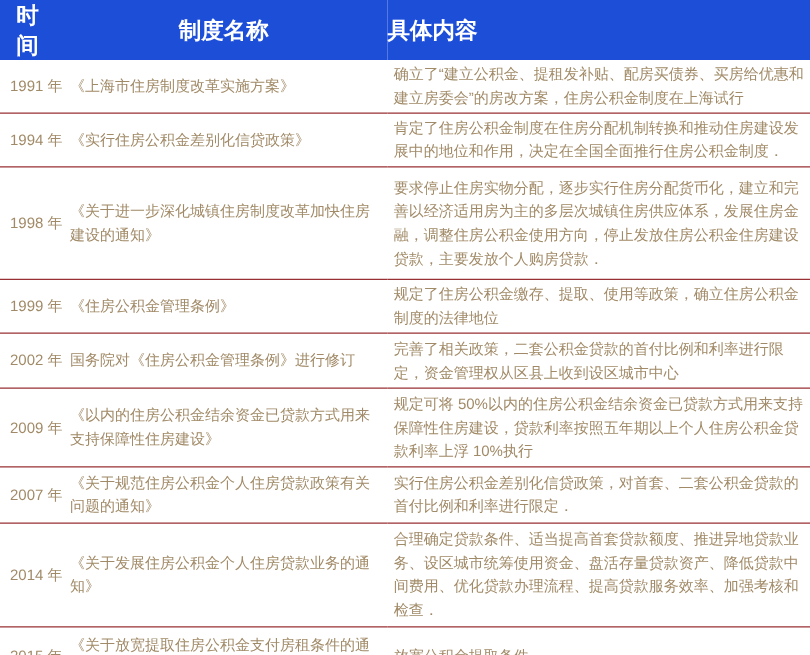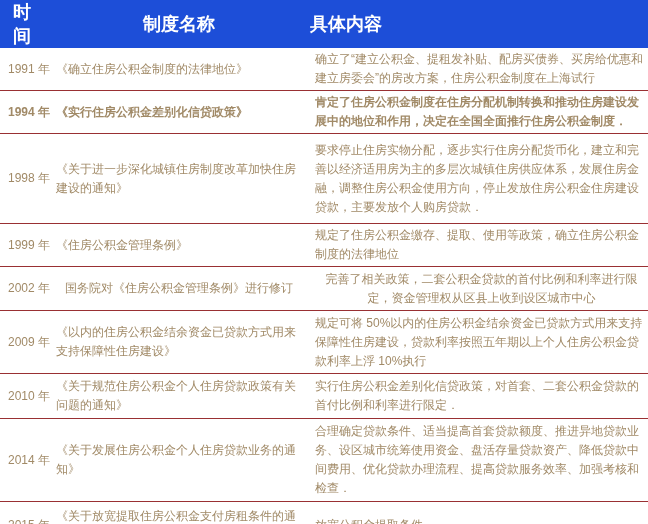--- a/index.html
+++ b/index.html
@@ -38,24 +38,24 @@
     font-size:12px;
     line-height:19px;
     vertical-align:middle;
     padding:2px 0;
   }
   td.year{padding-left:8px;white-space:nowrap;}
   td.name{padding-left:8px;padding-right:8px;}
   td.content{padding-left:5px;padding-right:0;}
   
   tbody tr:nth-child(1){height:39px;}
-  tbody tr:nth-child(2){height:38px;font-weight:bold;}
+  tbody tr:nth-child(2){height:38px;}
   tbody tr:nth-child(3){height:90px;}
   tbody tr:nth-child(4){height:38px;border-radius:6px;}
-  tbody tr:nth-child(5){height:44px;text-align:center;}
+  tbody tr:nth-child(5){height:44px;}
   tbody tr:nth-child(6){height:63px;}
   tbody tr:nth-child(7){height:45px;}
   tbody tr:nth-child(8){height:83px;}
   tbody tr:nth-child(9){height:49px;}
 </style>
 </head>
 <body>
 
 <div class="page">
   <table class="policy">
@@ -67,21 +67,21 @@
     <thead>
       <tr>
         <th class="h-year">时间</th>
         <th class="h-name">制度名称</th>
         <th class="h-content">具体内容</th>
       </tr>
     </thead>
     <tbody>
       <tr>
         <td class="year">1991 年</td>
-        <td class="name">《确立住房公积金制度的法律地位》</td>
+        <td class="name">《上海市住房制度改革实施方案》</td>
         <td class="content">确立了“建立公积金、提租发补贴、配房买债券、买房给优惠和建立房委会”的房改方案，住房公积金制度在上海试行</td>
       </tr>
       <tr>
         <td class="year">1994 年</td>
         <td class="name">《实行住房公积金差别化信贷政策》</td>
         <td class="content">肯定了住房公积金制度在住房分配机制转换和推动住房建设发展中的地位和作用，决定在全国全面推行住房公积金制度．</td>
       </tr>
       <tr>
         <td class="year">1998 年</td>
         <td class="name">《关于进一步深化城镇住房制度改革加快住房建设的通知》</td>
@@ -96,21 +96,21 @@
         <td class="year">2002 年</td>
         <td class="name">国务院对《住房公积金管理条例》进行修订</td>
         <td class="content">完善了相关政策，二套公积金贷款的首付比例和利率进行限定，资金管理权从区县上收到设区城市中心</td>
       </tr>
       <tr>
         <td class="year">2009 年</td>
         <td class="name">《以内的住房公积金结余资金已贷款方式用来支持保障性住房建设》</td>
         <td class="content">规定可将 50%以内的住房公积金结余资金已贷款方式用来支持保障性住房建设，贷款利率按照五年期以上个人住房公积金贷款利率上浮 10%执行</td>
       </tr>
       <tr>
-        <td class="year">2010 年</td>
+        <td class="year">2007 年</td>
         <td class="name">《关于规范住房公积金个人住房贷款政策有关问题的通知》</td>
         <td class="content">实行住房公积金差别化信贷政策，对首套、二套公积金贷款的首付比例和利率进行限定．</td>
       </tr>
       <tr>
         <td class="year">2014 年</td>
         <td class="name">《关于发展住房公积金个人住房贷款业务的通知》</td>
         <td class="content">合理确定贷款条件、适当提高首套贷款额度、推进异地贷款业务、设区城市统筹使用资金、盘活存量贷款资产、降低贷款中间费用、优化贷款办理流程、提高贷款服务效率、加强考核和检查．</td>
       </tr>
       <tr>
         <td class="year">2015 年</td>

